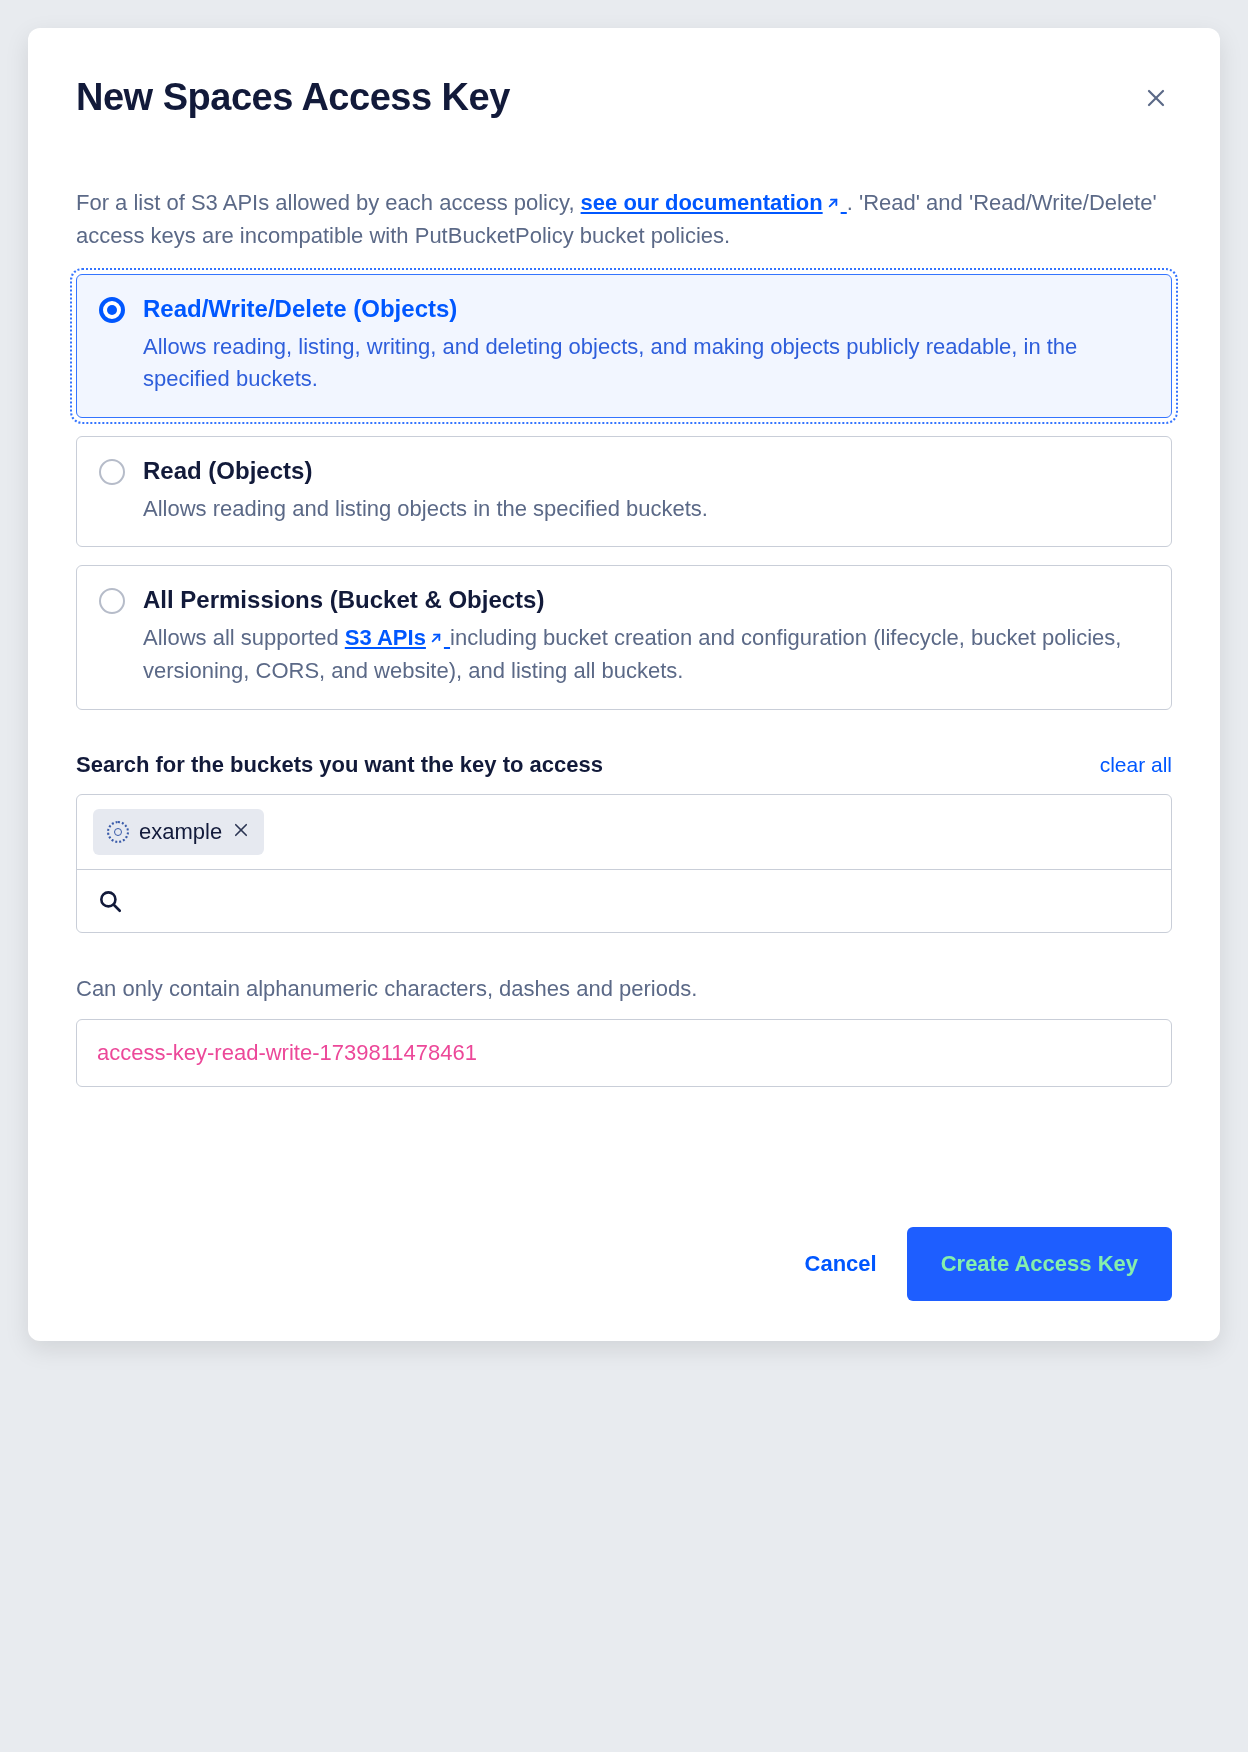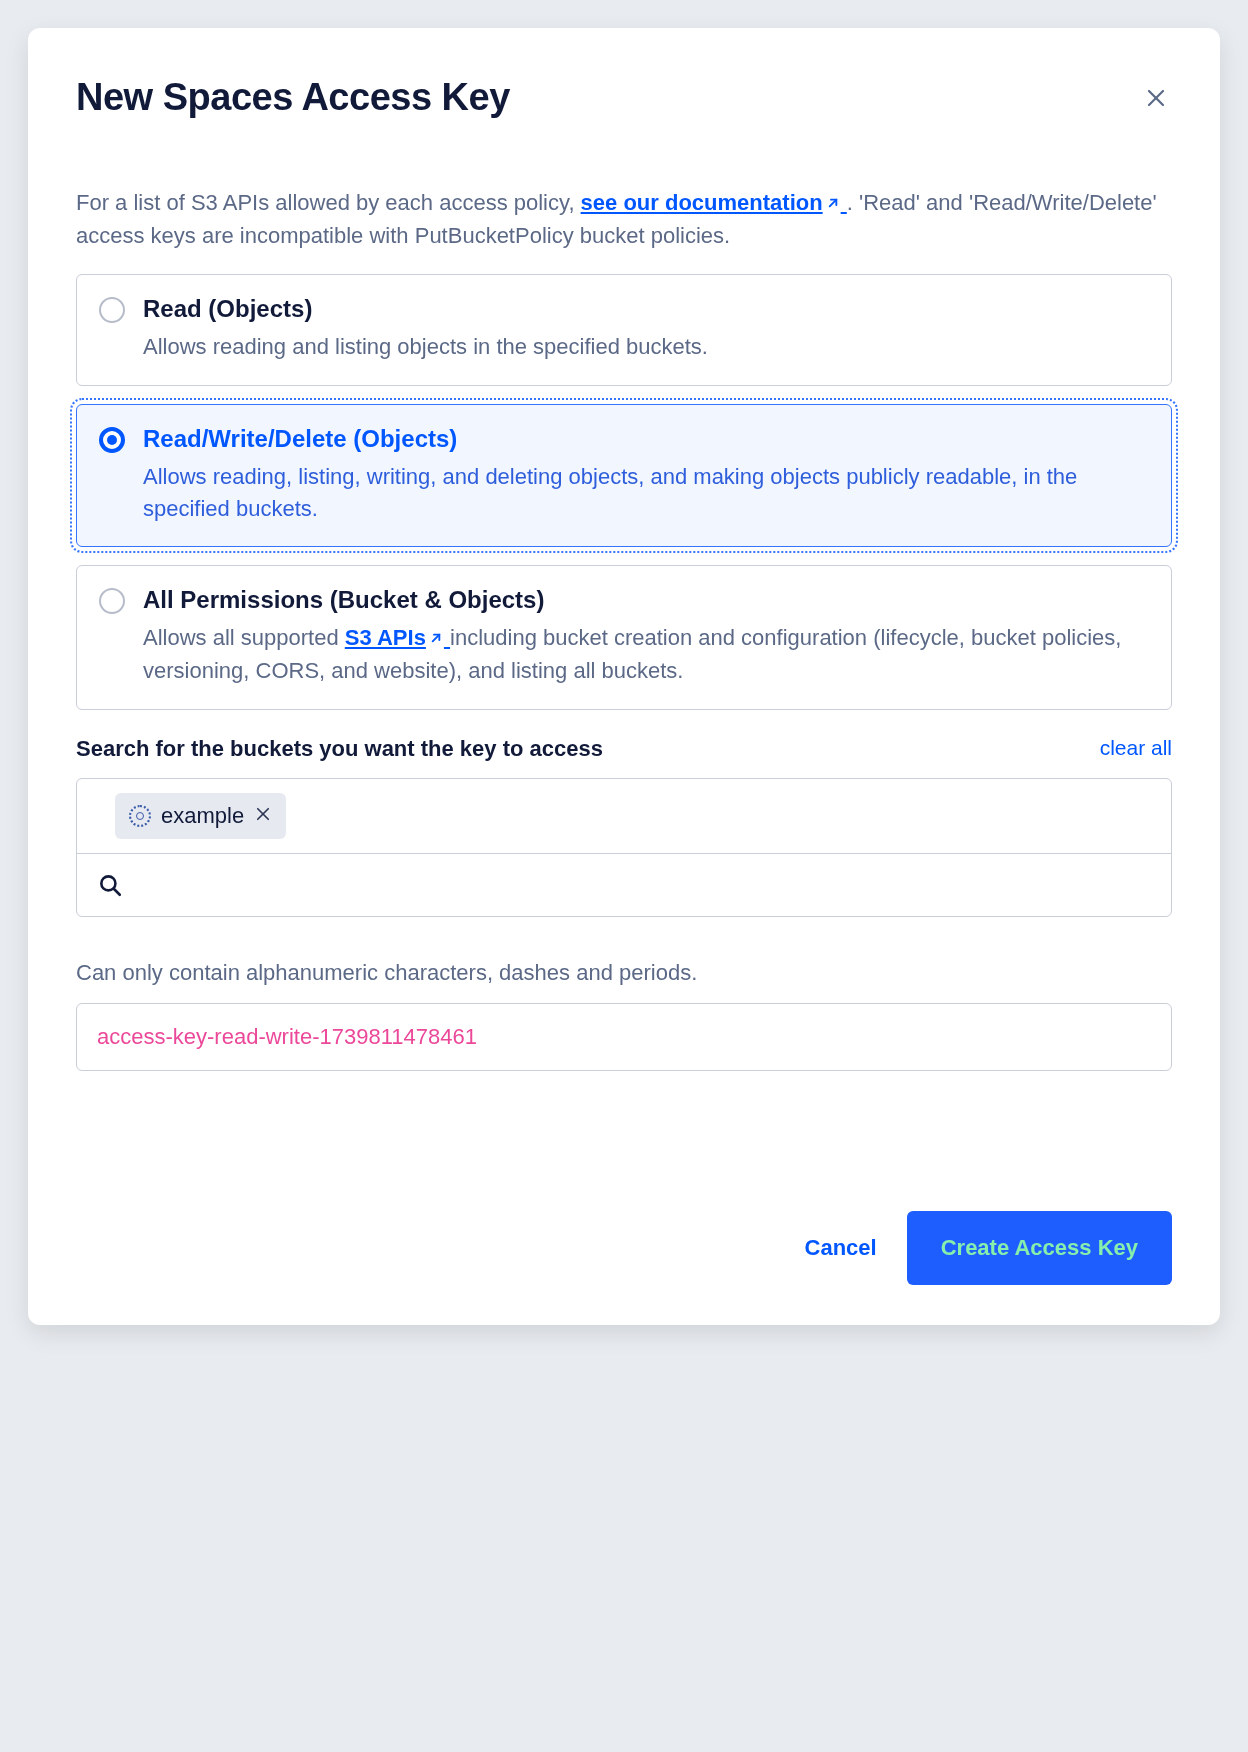--- a/index.html
+++ b/index.html
@@ -112,23 +112,23 @@
       margin-bottom: 8px;
     }
     .option-card.selected .option-title { color: #0057ff; }
     .option-desc {
       color: #5b6987;
       line-height: 1.45;
     }
     .option-card.selected .option-desc { color: #2e5edb; }
     .search-header {
       display: flex;
-      align-items: flex-start;
+      align-items: center;
       justify-content: space-between;
-      margin-top: 26px;
+      margin-top: 42px;
       margin-bottom: 16px;
     }
     .clear-all {
       color: #0057ff;
       cursor: pointer;
       font-size: 21px;
     }
     .search-box {
       border: 1.5px solid #c9ced8;
       border-radius: 6px;
@@ -139,21 +139,20 @@
       border-bottom: 1.5px solid #c9ced8;
     }
     .chip {
       display: inline-flex;
       align-items: center;
       gap: 10px;
       background: #e6e9f0;
       border-radius: 6px;
       padding: 10px 14px;
       color: #121a3a;
-      margin-left: 22px;
     }
     .chip-icon {
       width: 22px;
       height: 22px;
       border: 2px dotted #3a5ba9;
       border-radius: 50%;
       display: inline-flex;
       align-items: center;
       justify-content: center;
     }
@@ -246,33 +245,33 @@
         <span>see our documentation</span><span class="ext-icon"><svg width="16" height="16" viewBox="0 0 24 24" fill="none" stroke="#0057ff" stroke-width="2.8" stroke-linecap="round">
               <line x1="7" y1="17" x2="17" y2="7"></line>
               <polyline points="9,7 17,7 17,15"></polyline>
             </svg></span>
       </span>
       <span> . 'Read' and 'Read/Write/Delete' access keys are incompatible with PutBucketPolicy bucket policies.</span>
     </div>
 
     <div class="options">
 
+      <div class="option-card selected">
+        <div class="radio"></div>
+        <div>
+          <div class="option-title">Read/Write/Delete (Objects)</div>
+          <div class="option-desc">Allows reading, listing, writing, and deleting objects, and making objects publicly readable, in the specified buckets.</div>
+        </div>
+      </div>
+
       <div class="option-card">
         <div class="radio"></div>
         <div>
           <div class="option-title">Read (Objects)</div>
           <div class="option-desc">Allows reading and listing objects in the specified buckets.</div>
-        </div>
-      </div>
-
-      <div class="option-card selected">
-        <div class="radio"></div>
-        <div>
-          <div class="option-title">Read/Write/Delete (Objects)</div>
-          <div class="option-desc">Allows reading, listing, writing, and deleting objects, and making objects publicly readable, in the specified buckets.</div>
         </div>
       </div>
 
       <div class="option-card">
         <div class="radio"></div>
         <div>
           <div class="option-title">All Permissions (Bucket &amp; Objects)</div>
           <div class="option-desc">
             <span>Allows all supported </span>
             <span class="link">

